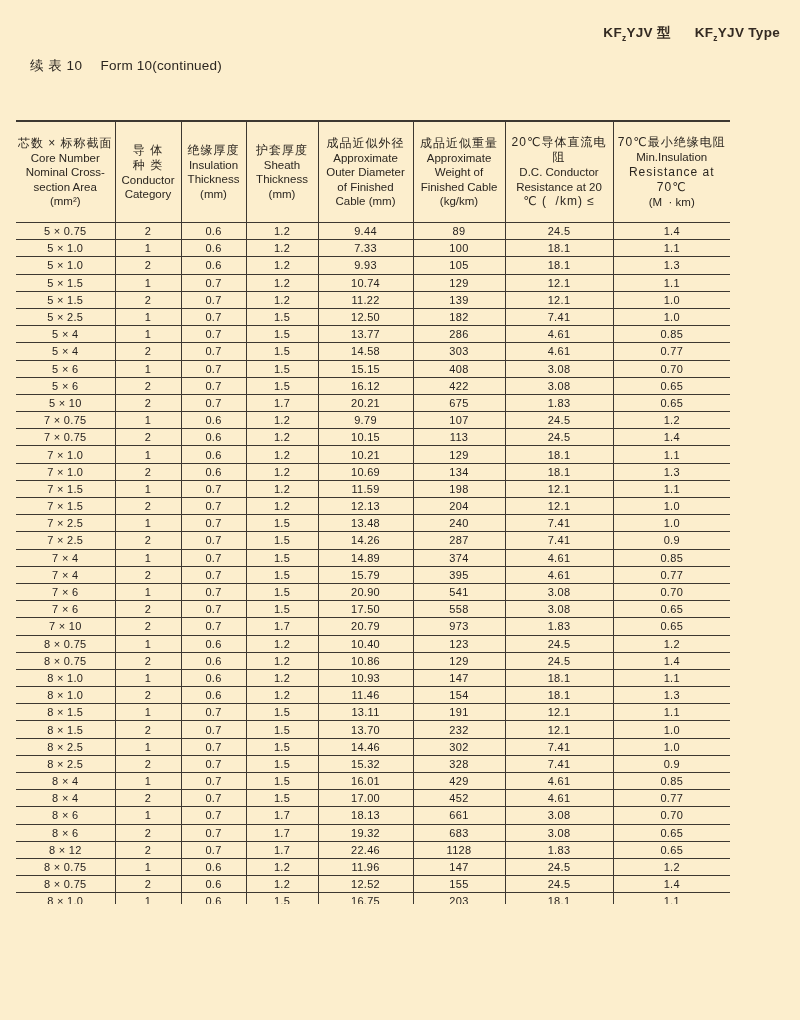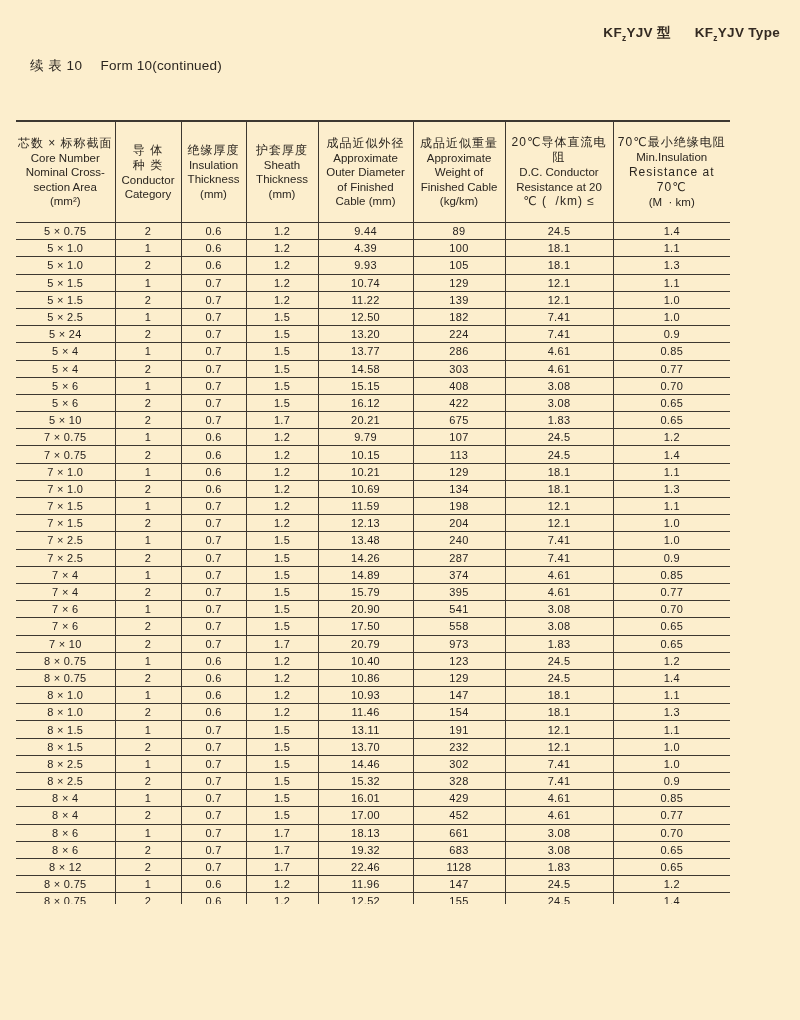--- a/index.html
+++ b/index.html
@@ -149,21 +149,21 @@
           <td>9.44</td>
           <td>89</td>
           <td>24.5</td>
           <td>1.4</td>
         </tr>
         <tr>
           <td>5 × 1.0</td>
           <td>1</td>
           <td>0.6</td>
           <td>1.2</td>
-          <td>4.39</td>
+          <td>7.33</td>
           <td>100</td>
           <td>18.1</td>
           <td>1.1</td>
         </tr>
         <tr>
           <td>5 × 1.0</td>
           <td>2</td>
           <td>0.6</td>
           <td>1.2</td>
           <td>9.93</td>
@@ -193,30 +193,20 @@
         </tr>
         <tr>
           <td>5 × 2.5</td>
           <td>1</td>
           <td>0.7</td>
           <td>1.5</td>
           <td>12.50</td>
           <td>182</td>
           <td>7.41</td>
           <td>1.0</td>
-        </tr>
-        <tr>
-          <td>5 × 24</td>
-          <td>2</td>
-          <td>0.7</td>
-          <td>1.5</td>
-          <td>13.20</td>
-          <td>224</td>
-          <td>7.41</td>
-          <td>0.9</td>
         </tr>
         <tr>
           <td>5 × 4</td>
           <td>1</td>
           <td>0.7</td>
           <td>1.5</td>
           <td>13.77</td>
           <td>286</td>
           <td>4.61</td>
           <td>0.85</td>

